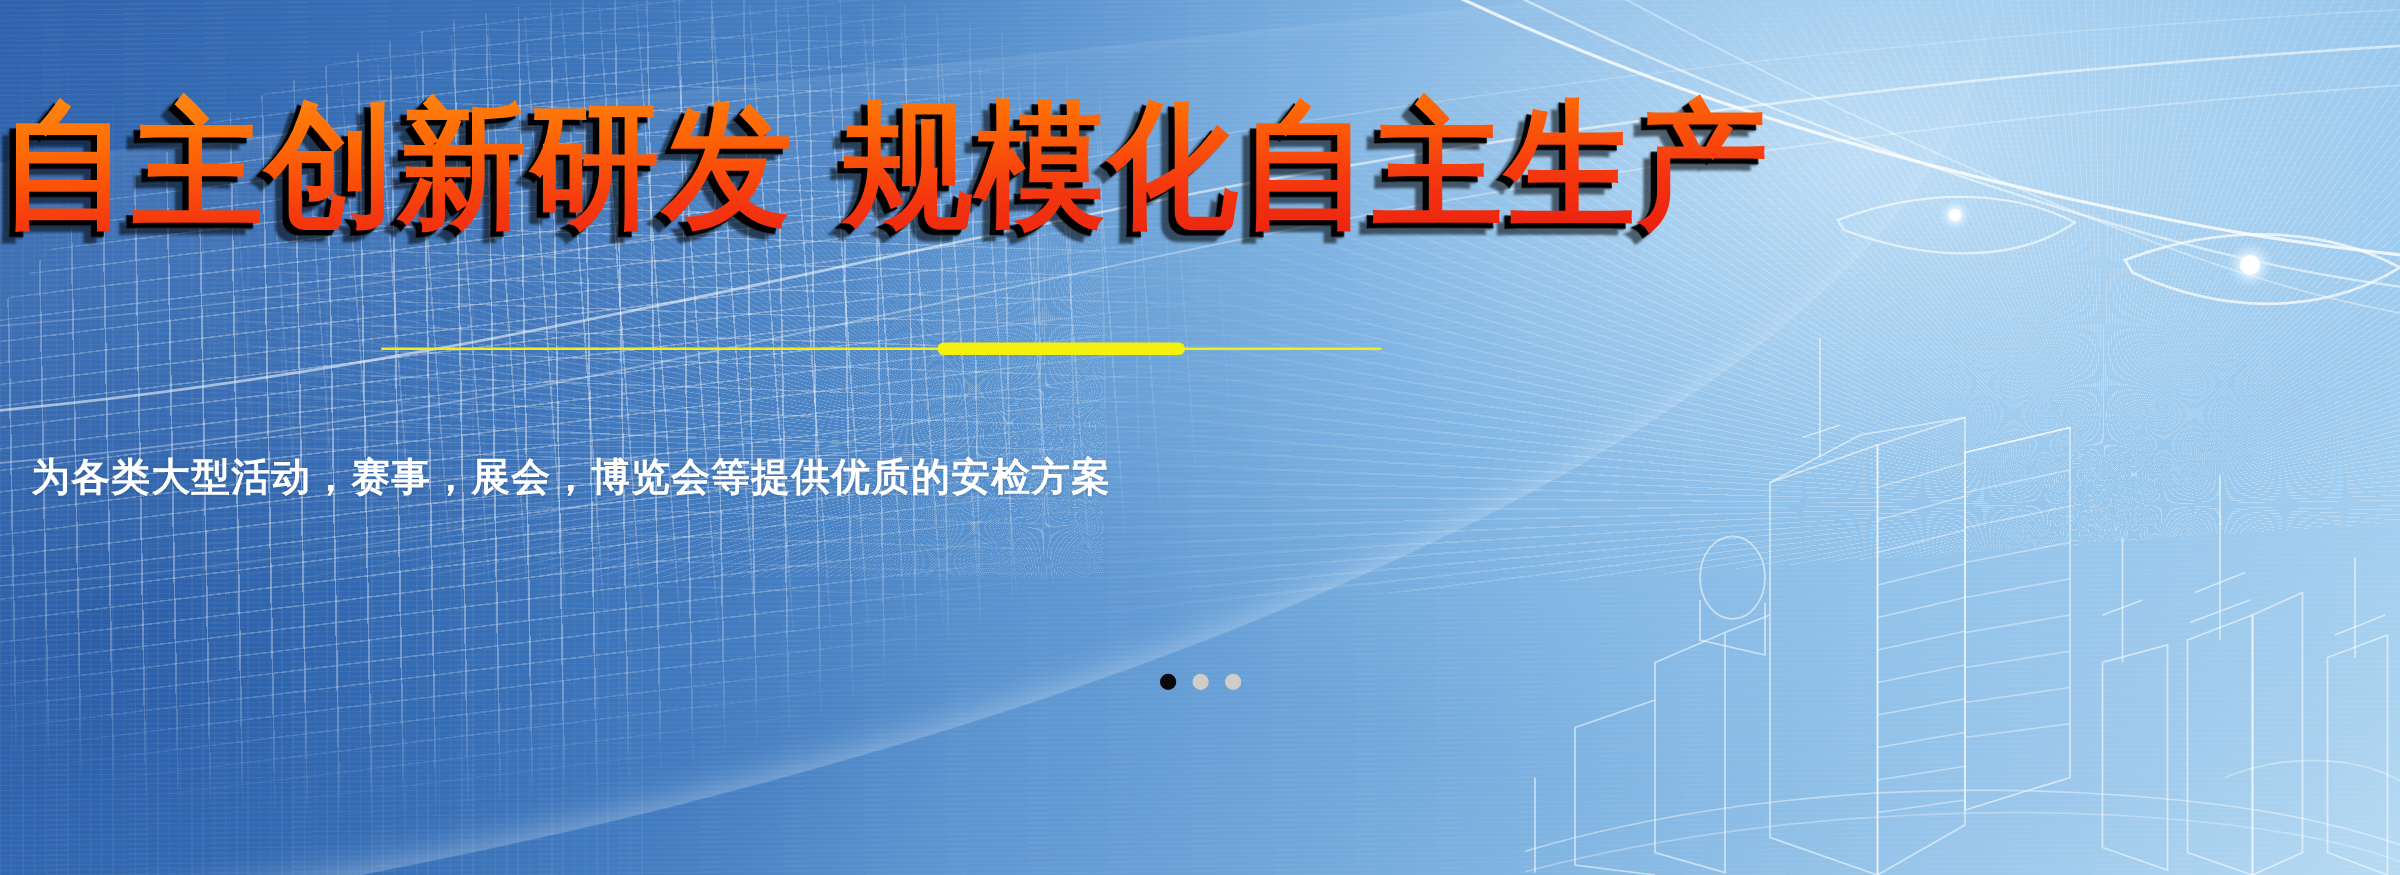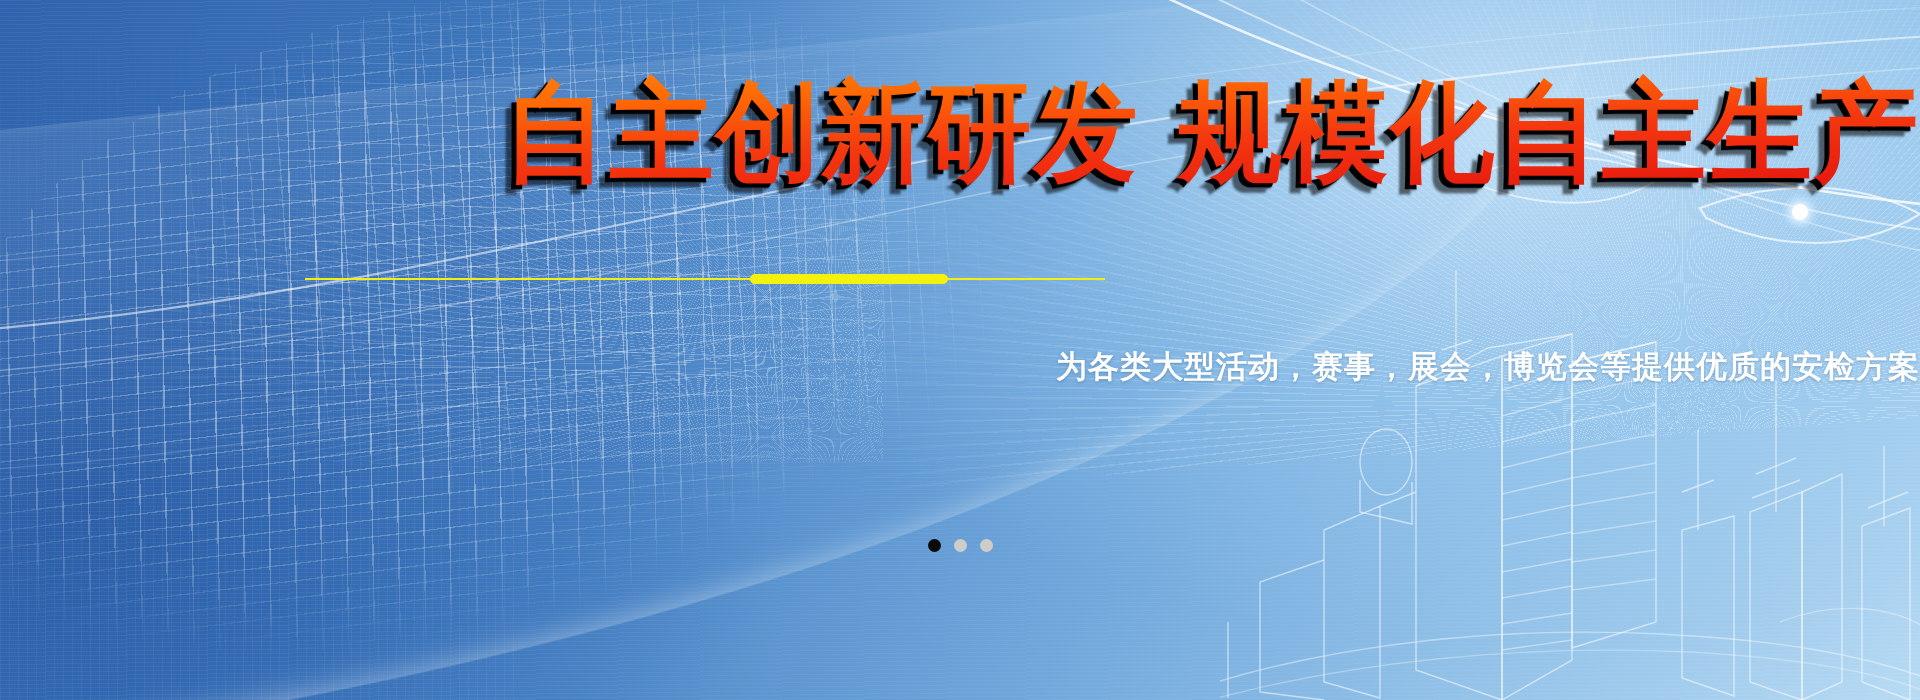--- a/index.html
+++ b/index.html
@@ -94,21 +94,21 @@
   .city-svg, .orbit-svg, .curve-svg { position: absolute; }
   .city-svg { right: 0; bottom: 0; width: 700px; height: 470px; }
   .orbit-svg { right: 0; top: 0; width: 780px; height: 360px; }
   .curve-svg { left: 0; top: 0; width: 1920px; height: 700px; }
 
   
   .content {
     position: relative;
     width: 1920px;
     height: 688px;
-    text-align: right;
+    text-align: left;
   }
 
   .headline {
     position: absolute;
     left: 0; right: 0;
     top: 76px;
     font-size: 104px;
     line-height: 1.08;
     font-weight: 700;
     letter-spacing: 2px;
@@ -153,26 +153,27 @@
     font-weight: 700;
     letter-spacing: 13px;
     color: #ffffff;
     text-indent: 13px;
     text-shadow: 0 1px 3px rgba(20,60,110,.30);
   }
 
   .desc {
     position: absolute;
     left: 0; right: 0;
-    top: 346px;
+    top: 361px;
     font-size: 31px;
     font-weight: 700;
     letter-spacing: 1px;
     color: #ffffff;
     text-shadow: 0 1px 3px rgba(20,60,110,.30);
+    padding-left: 25px;
   }
 
   .dots {
     position: absolute;
     left: 0; right: 0;
     top: 539px;
     display: flex;
     justify-content: center;
     gap: 13px;
   }

